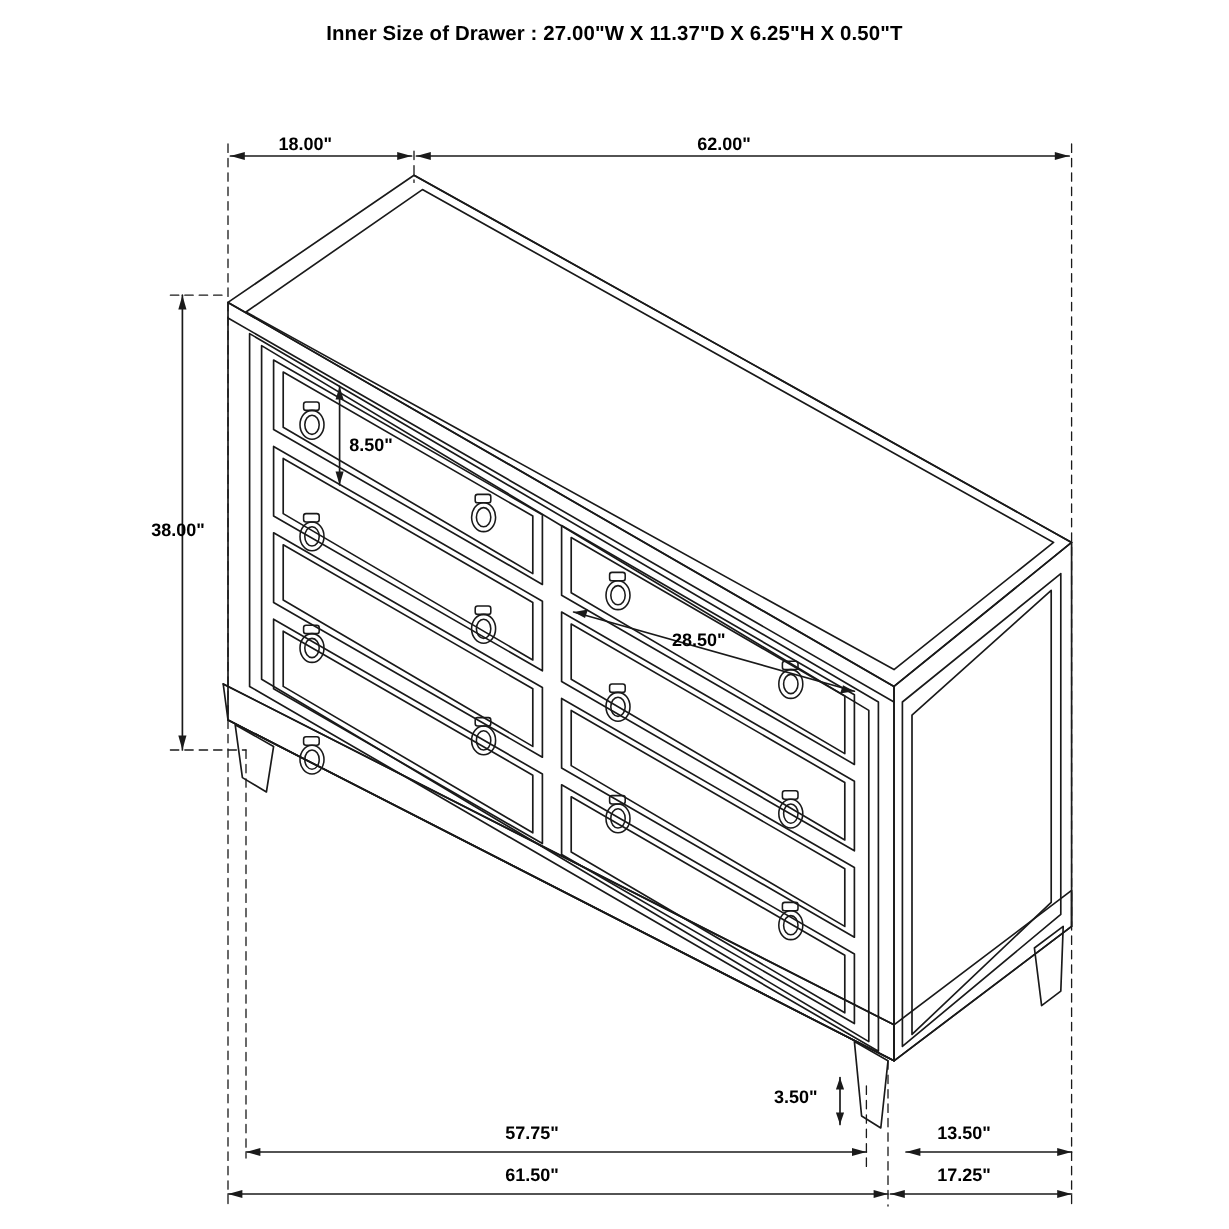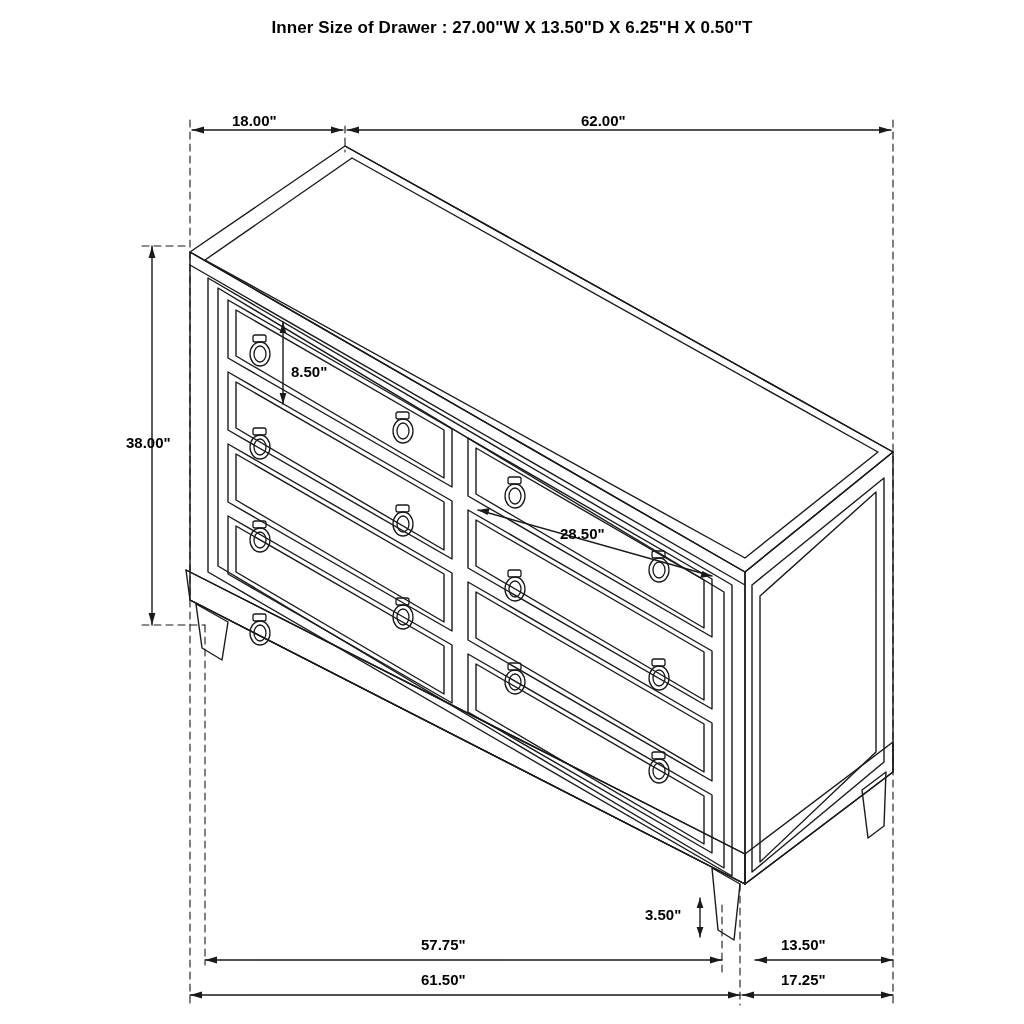--- a/index.html
+++ b/index.html
@@ -44,21 +44,21 @@
     font-weight: bold;
     color: #000;
     white-space: nowrap;
   }
 </style>
 </head>
 <body>
 
 <div id="stage">
 
-  <div class="title">Inner Size of Drawer : 27.00"W X 13.50"D X 6.25"H X 0.50"T</div>
+  <div class="title">Inner Size of Drawer : 27.00"W X 11.37"D X 6.25"H X 0.50"T</div>
 
   <svg class="diagram" viewBox="0 0 1024 1024" xmlns="http://www.w3.org/2000/svg">
     <g fill="none" stroke="#1a1a1a" stroke-width="1.4" stroke-linejoin="round" stroke-linecap="round">
 
       <g stroke-dasharray="7,5" stroke-width="1.1">
         <line x1="190" y1="120" x2="190" y2="1005"></line>
         <line x1="345" y1="126" x2="345" y2="152"></line>
         <line x1="893" y1="120" x2="893" y2="1005"></line>
         <line x1="740" y1="884" x2="740" y2="1005"></line>
         <line x1="722" y1="905" x2="722" y2="975"></line>

